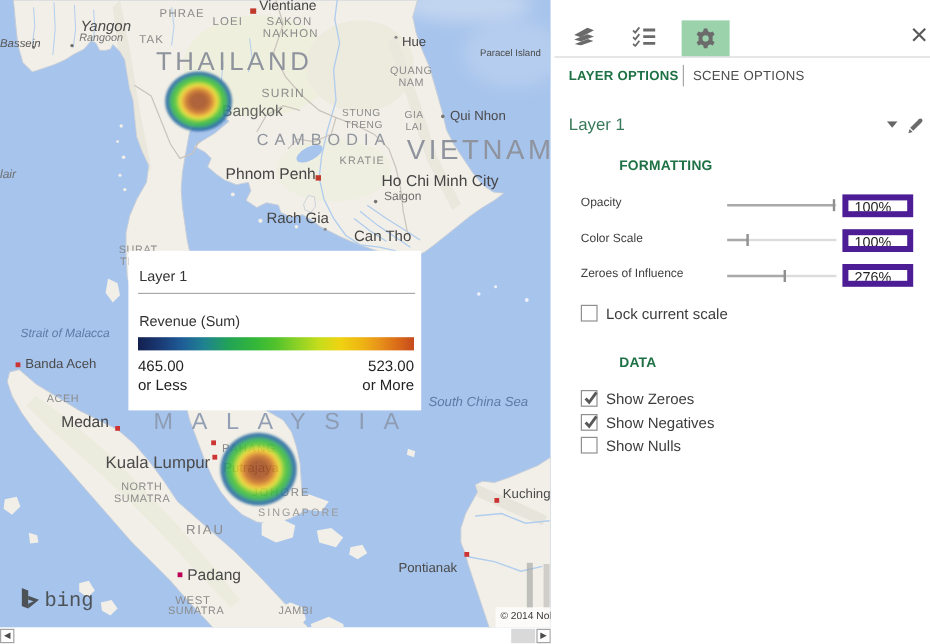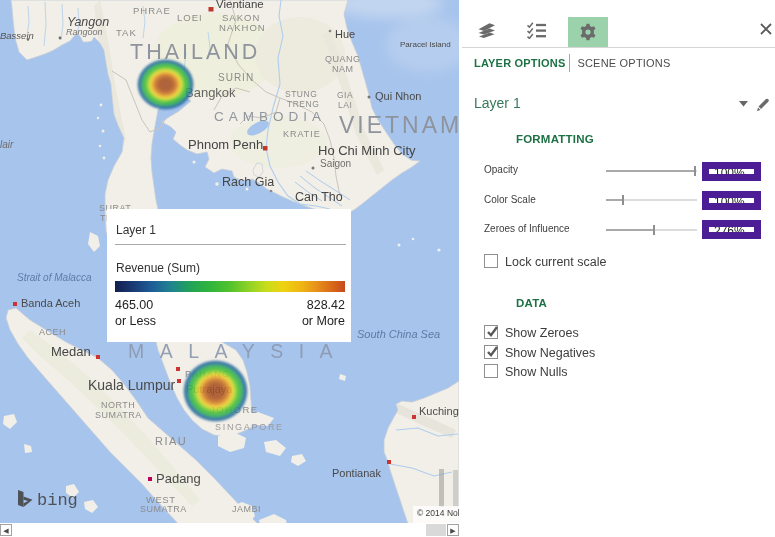--- a/index.html
+++ b/index.html
@@ -23,21 +23,21 @@
 .tabs { position:absolute; left:15px; top:54px; font-size:11px; letter-spacing:0.2px; }
 .tabs .a { font-weight:bold; color:#1e7145; }
 .tabs .bar { display:inline-block; width:1px; height:18px; background:#a6a6a6; margin:0 7px -5px 4px; }
 .tabs .b { color:#4c4c4c; }
 .layer1 { position:absolute; left:15px; top:95px; font-size:14px; color:#38795a; }
 .h2 { position:absolute; left:15px; font-size:11.5px; font-weight:bold; color:#1e7145; letter-spacing:0.2px;margin-left:42px; }
 .rowlbl { position:absolute; left:25px; font-size:10px; color:#3d3d3d; }
 .track { position:absolute; left:147px; width:91px; height:2px; background:#dcdcdc; }
 .track .fill { position:absolute; left:0; top:0; height:2px; background:#a9a9a9; }
 .track .hd { position:absolute; top:-4px; width:2px; height:10px; background:#8f8f8f; }
-.inp { position:absolute; left:243px; width:59px; height:19px; border:7px solid #4c1d95; font-size:12px; color:#1f1f1f; padding:2px 0 0 5px; }
+.inp { position:absolute; left:243px; width:59px; height:19px; border:5px solid #4c1d95; font-size:12px; color:#1f1f1f; padding:2px 0 0 5px; }
 .cb { position:absolute; left:25px; width:14px; height:14px; border:1px solid #8f8f8f; background:#fff; }
 .cblbl { position:absolute; left:46px; font-size:12.5px; color:#3d3d3d; }
 #hscroll { position:absolute; left:0; top:524px; width:459px; height:13px; background:#fff; }
 .sbtn { position:absolute; width:12px; height:12px; background:#fdfdfd; border:1px solid #a3a3a3; color:#4a4a4a; font-size:7px; line-height:11px; text-align:center; }
 .sthumb { position:absolute; left:426px; top:0; width:20px; height:12px; background:#d9d9d9; }
 .gbar { position:absolute; width:5px; background:#9f9f9f; opacity:0.6; }
 #cpy { position:absolute; left:413px; top:506px; width:46px; height:24px; background:rgba(255,255,255,0.75); font-size:8.5px; color:#3a3a3a; padding:2px 0 0 4px; white-space:nowrap; overflow:hidden; }
 #bing { position:absolute; left:18px; top:490px; color:#4d5257; font-size:17px; }
 .x { position:absolute; left:297px; top:19px; width:20px; height:20px; }
 </style>
@@ -215,21 +215,21 @@
           </g>
         </svg><span style="margin-left:3px;font-family:Liberation Mono, monospace;">bing</span></div>
 <div id="cpy">© 2014 Nol</div>
 </div>
 <div id="legend">
  <div class="t1">Layer 1</div>
       <hr>
  <div class="t2">Revenue (Sum)</div>
  <div class="bar"></div>
  <div class="v1">465.00</div>
-      <div class="v2">828.42</div>
+      <div class="v2">523.00</div>
  <div class="v3">or Less</div>
       <div class="v4">or More</div>
 </div>
 <div id="hscroll">
  <div class="sbtn" style="left:0; top:0;">◀</div>
  <div class="sthumb"></div>
  <div class="sbtn" style="left:447px; top:0;">▶</div>
 </div>
 <div id="panel">
  <svg class="x" width="20" height="20" viewBox="0 0 20 20">

